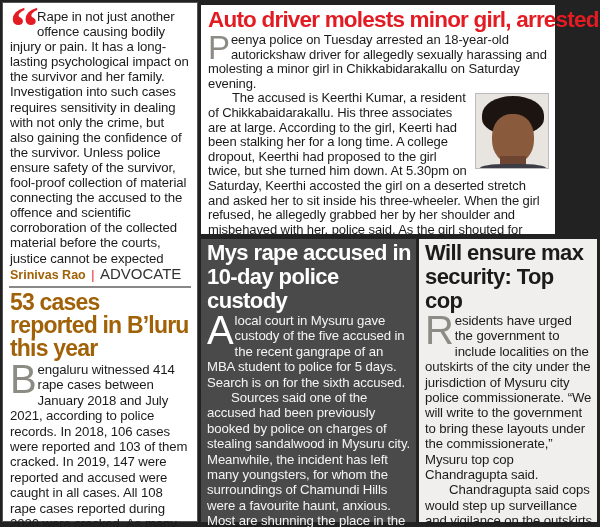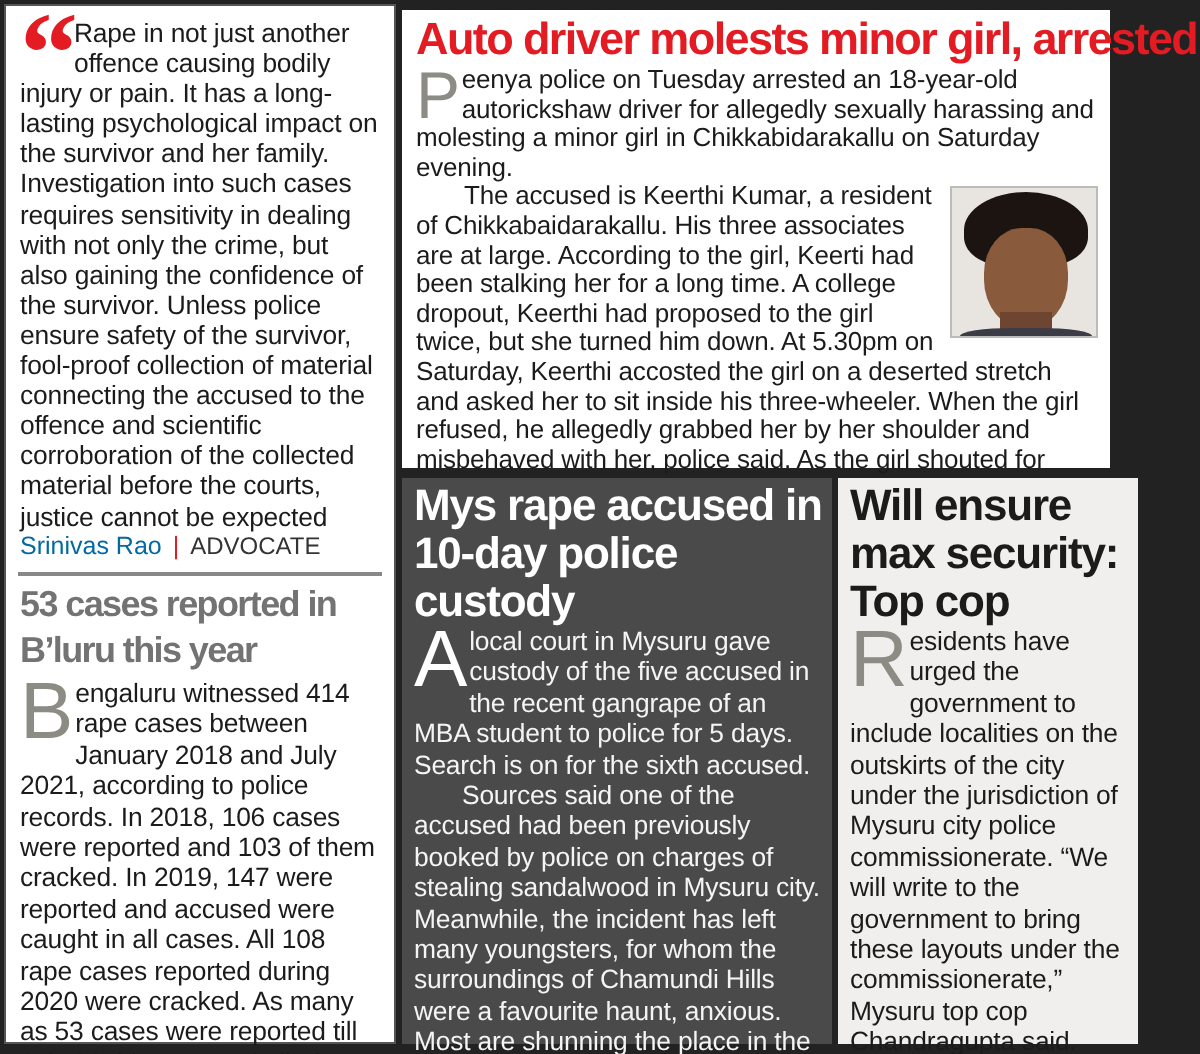--- a/index.html
+++ b/index.html
@@ -6,27 +6,27 @@
   html, body { width: 600px; height: 527px; overflow: hidden; background: #1a1a1a; }
   body { font-family: "Liberation Sans", sans-serif; position: relative; }
   .page { position: absolute; left: 0; top: 0; width: 600px; height: 527px; background: #222; }
 
   
   .left-col { position: absolute; left: 2px; top: 2px; width: 196px; height: 520px; background: #fff; border: 1px solid #555; }
   .quote-box { position: absolute; left: 0; top: 0; width: 194px; height: 284px; padding: 6px 6px 0 7px; }
   .quote-text { font-family: "Liberation Sans", sans-serif; font-stretch: condensed; font-size: 13.2px; line-height: 15.1px; color: #1b1b1b; letter-spacing: -0.1px; }
   .quote-mark { float: left; color: #e31b23; font-family: "Liberation Serif", serif; font-weight: bold; font-size: 58px; line-height: 40px; height: 30px; margin: -2px 4px 0 0; letter-spacing: -6px; }
   .attribution { margin-top: 0px; font-size: 12.5px; line-height: 15px; }
-  .attribution .name { font-weight: normal; color: #0369a1; }
+  .attribution .name { font-weight: bold; color: #a16207; }
   .attribution .sep { color: #e31b23; margin: 0 2px; }
-  .attribution .role { font-size: 12px; color: #333; }
+  .attribution .role { font-size: 15px; color: #333; }
   .divider-left { position: absolute; left: 6px; right: 6px; top: 283px; height: 2px; background: #888; }
 
   .stat-box { position: absolute; left: 0; top: 288px; width: 194px; padding: 0 6px 0 7px; }
-  .stat-headline { color: #737373; font-weight: bold; font-size: 18px; line-height: 23px; letter-spacing: -0.8px; }
+  .stat-headline { color: #a16207; font-weight: bold; font-size: 23px; line-height: 23px; letter-spacing: -0.8px; }
   .stat-body { font-size: 13.2px; line-height: 15.4px; color: #1b1b1b; margin-top: 2px; letter-spacing: -0.1px; }
   .dropcap { float: left; font-size: 40px; line-height: 30px; color: #8c8c84; margin: 2px 1px 0 0; font-family: "Liberation Sans", sans-serif; }
 
   
   .top-article { position: absolute; left: 201px; top: 2px; width: 354px; height: 232px; background: #fff; border-top: 3px solid #222; padding: 2px 6px 0 7px; }
   .top-headline { color: #e31b23; font-weight: bold; font-size: 22.5px; line-height: 26px; letter-spacing: -0.8px; white-space: nowrap; }
   .top-body { font-size: 13px; line-height: 14.6px; color: #1b1b1b; letter-spacing: -0.1px; }
   .top-body p { margin: 0; }
   .top-body .indent { text-indent: 24px; }
   .top-dropcap { float: left; font-size: 33px; line-height: 26px; color: #8c8c84; margin: 2px 1px 0 0; }
@@ -39,21 +39,21 @@
 
   
   .dark-box { position: absolute; left: 201px; top: 237px; width: 215px; height: 285px; background: #4a4a4a; padding: 0 4px 0 6px; border-top: 2px solid #222; }
   .dark-headline { color: #fff; font-weight: bold; font-size: 22px; line-height: 24px; letter-spacing: -0.6px; margin-top: 2px; }
   .dark-body { color: #f4f4f4; font-size: 13.2px; line-height: 15.4px; letter-spacing: -0.1px; }
   .dark-body p { margin: 0; }
   .dark-body .indent { text-indent: 24px; }
   .dark-dropcap { float: left; font-size: 40px; line-height: 30px; color: #fff; margin: 2px 1px 0 0; }
 
   
-  .right-box { position: absolute; left: 419px; top: 237px; width: 150px; height: 285px; background: #f0efed; padding: 0 4px 0 6px; border-top: 2px solid #222; }
+  .right-box { position: absolute; left: 419px; top: 237px; width: 178px; height: 285px; background: #f0efed; padding: 0 4px 0 6px; border-top: 2px solid #222; }
   .right-headline { color: #1b1b1b; font-weight: bold; font-size: 22px; line-height: 24px; letter-spacing: -0.6px; margin-top: 2px; }
   .right-body { color: #1b1b1b; font-size: 13.2px; line-height: 15.4px; letter-spacing: -0.1px; }
   .right-body p { margin: 0; }
   .right-body .indent { text-indent: 24px; }
   .right-dropcap { float: left; font-size: 40px; line-height: 30px; color: #8c8c84; margin: 2px 1px 0 0; }
 
   b { font-weight: normal; }
 </style>
 </head>
 <body>

